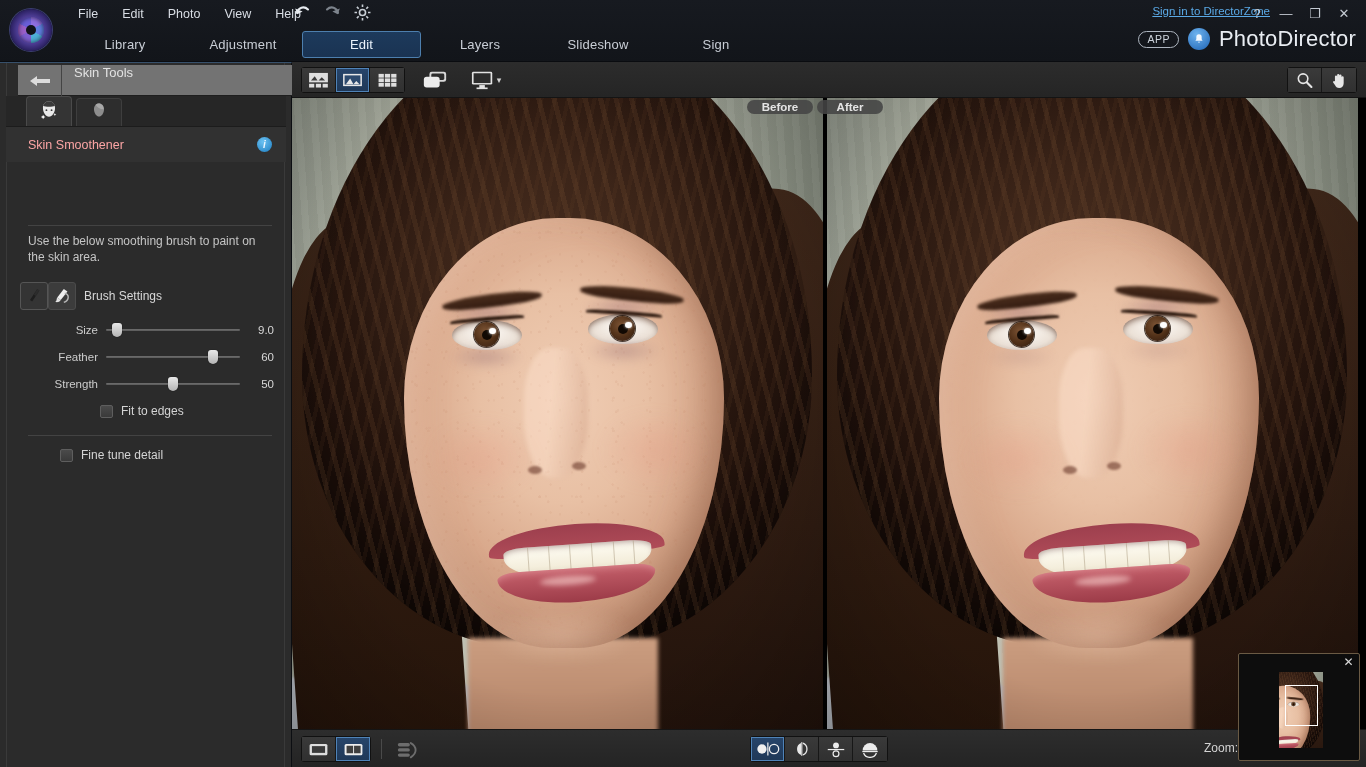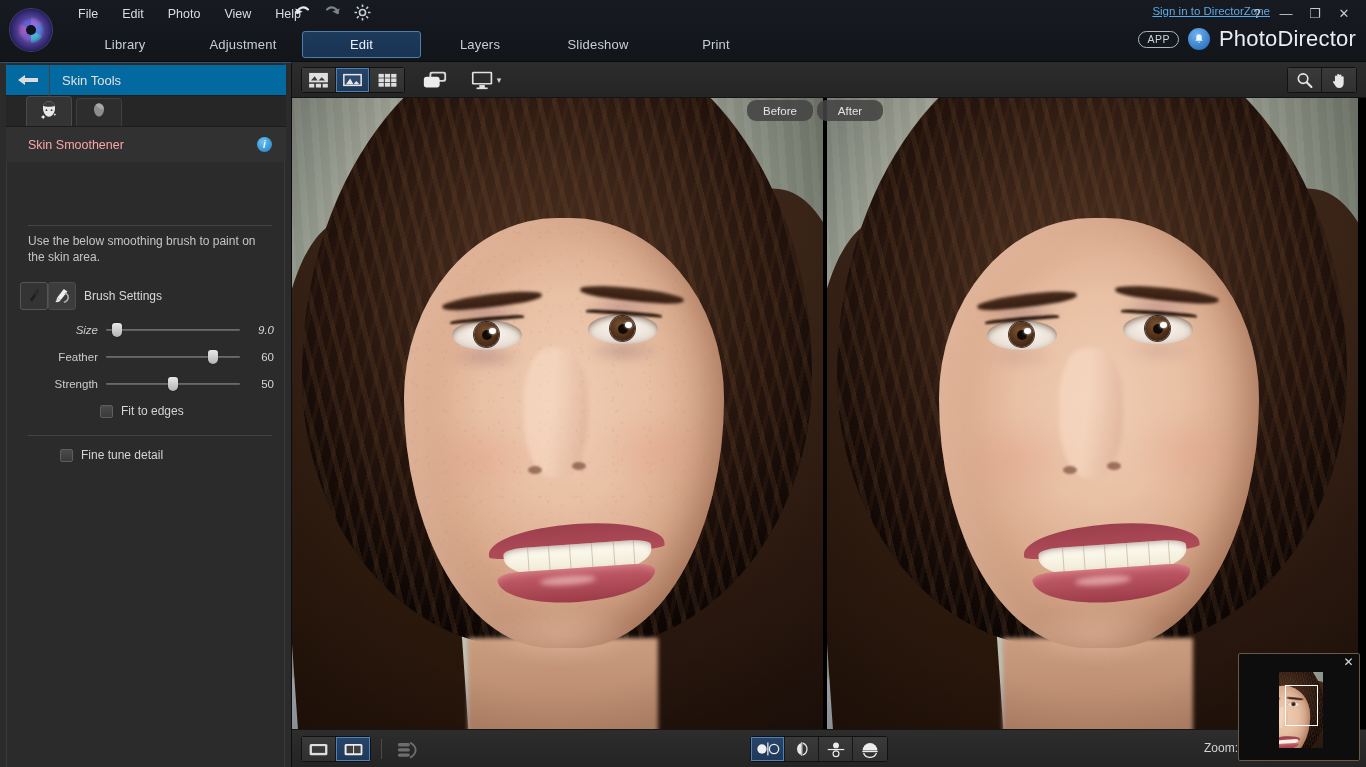--- a/index.html
+++ b/index.html
@@ -76,23 +76,23 @@
 
   
   .leftpanel {
     position: absolute; left: 0; top: 62px; width: 292px; height: 705px;
     background: #2b2b2b; border-right: 1px solid #0c0e12;
     border-top: 1px solid #37506b;
   }
   .panel-inner { position:absolute; left:6px; top:0; right:6px; bottom:0;
                  border-left:1px solid #3a3a3a; border-right:1px solid #3a3a3a; }
   .panel-head {
-    position: absolute; left: 6px; top: 2px; width: 280px; height: 31px;
-    background: #0369a1; border-bottom: 1px solid #1e1e1e;
-    display: flex; align-items: center;
+    position: absolute; left: 18px; top: 2px; width: 280px; height: 31px;
+    background: #737373; border-bottom: 1px solid #1e1e1e;
+    display: flex; align-items: flex-start;
   }
   .backbtn { width: 44px; height: 31px; display:flex; align-items:center; justify-content:center;
              border-right: 1px solid #444; cursor:default; }
   .panel-title { color: #e2e2e2; font-size: 13px; padding-left: 12px; }
 
   .tabrow {
     position:absolute; left:6px; top:33px; width:280px; height:31px;
     background: #262626; border-bottom: 1px solid #1c1c1c;
     display:flex; align-items:flex-end; padding-left: 20px; gap: 4px;
   }
@@ -173,23 +173,24 @@
   .tbtn.active { background: linear-gradient(#27456b,#1f3857); box-shadow: inset 0 0 0 1px #4f83b8; }
   .plainbtn { width:36px; height:26px; display:flex; align-items:center; justify-content:center; cursor:default; }
 
   .canvas { position:absolute; left:0; top:36px; width:1074px; height:669px; background:#000; overflow:hidden; }
   .pane { position:absolute; top:0; height:669px; width:531px; overflow:hidden; }
   .pane.left { left:0; }
   .pane.right { left:535px; }
 
   .ba-labels { position:absolute; left:455px; top:2px; display:flex; gap:4px; z-index:5; }
   .ba-lab {
-    min-width: 66px; height: 21px; background: rgba(68,68,68,.88);
+    min-width: 66px; height: 14px; background: rgba(68,68,68,.88);
     color:#e4e4e4; font-size:11.5px; display:flex; align-items:center; justify-content:center;
     border-radius:9px;
+    font-weight:bold;
   }
 
   
   .photo { position:absolute; left:0; top:0; width:531px; height:669px; }
   .photo .bg {
     position:absolute; inset:0;
     background:
       linear-gradient(100deg, #9aa093 0%, #aeb2a4 18%, #c3c4b6 34%, #b7bbae 48%, #a3a89a 62%, #8d9386 80%, #767c70 100%);
   }
   .photo .bgtex {
@@ -450,21 +451,21 @@
       <div class="wc">❐</div>
       <div class="wc close">✕</div>
     </div>
 
     <div class="modtabs">
       <div class="modtab">Library</div>
       <div class="modtab">Adjustment</div>
       <div class="modtab active">Edit</div>
       <div class="modtab">Layers</div>
       <div class="modtab">Slideshow</div>
-      <div class="modtab">Print</div>
+      <div class="modtab">Sign</div>
     </div>
 
     <div class="brandwrap">
       <div class="appbadge">APP</div>
       <div class="bellicon">
         <svg width="12" height="12" viewBox="0 0 14 14">
             <path d="M7 1.6a3.1 3.1 0 0 0-3.1 3.1v2.6L2.8 9.1h8.4l-1.1-1.8V4.7A3.1 3.1 0 0 0 7 1.6z" fill="#f2f8ff"></path>
             <path d="M5.7 10.1a1.35 1.35 0 0 0 2.6 0z" fill="#f2f8ff"></path>
           </svg>
       </div>
@@ -526,21 +527,21 @@
       <div class="brushbtn">
         <svg width="20" height="20" viewBox="0 0 22 22">
           <path d="M13 3.2 L17 6 L9.6 15.4 L5.8 12.6 Z" fill="#efefef"></path>
           <path d="M5.8 12.6 L9.6 15.4 C8.4 17.6 5.4 18.5 3.6 17.4 C5.4 16.6 4.8 14 5.8 12.6Z" fill="#e2e2e2"></path>
           <path d="M14 8 C19.5 9.5 19 16 13 18" stroke="#b5b5b5" stroke-width="1.6" fill="none"></path>
         </svg>
       </div>
       <div class="brushlabel">Brush Settings</div>
     </div>
 
-    <div class="slider-row" style="top:256px;font-style:italic;">
+    <div class="slider-row" style="top:256px;">
       <div class="sl-label">Size</div>
       <div class="sl-track">
         <div class="sl-line"></div>
         <div class="sl-knob" style="left:8%;"></div>
       </div>
       <div class="sl-val">9.0</div>
     </div>
 
     <div class="slider-row" style="top:283px;">
       <div class="sl-label">Feather</div>

